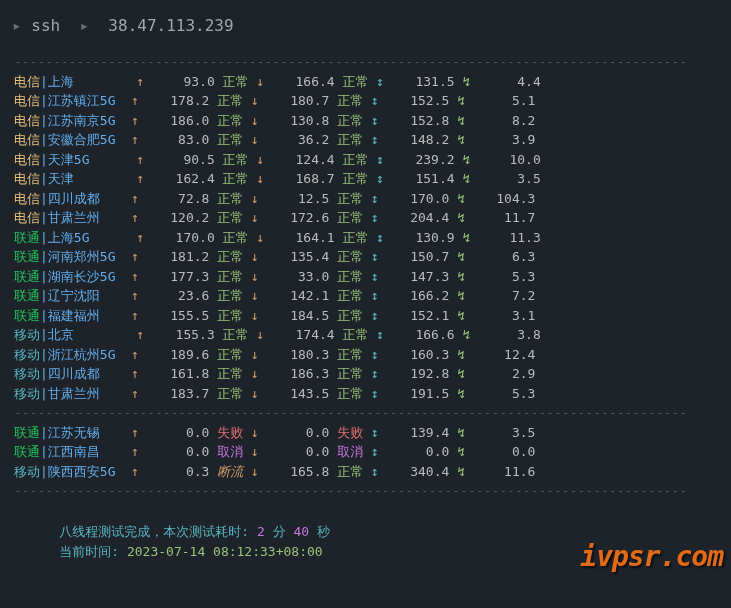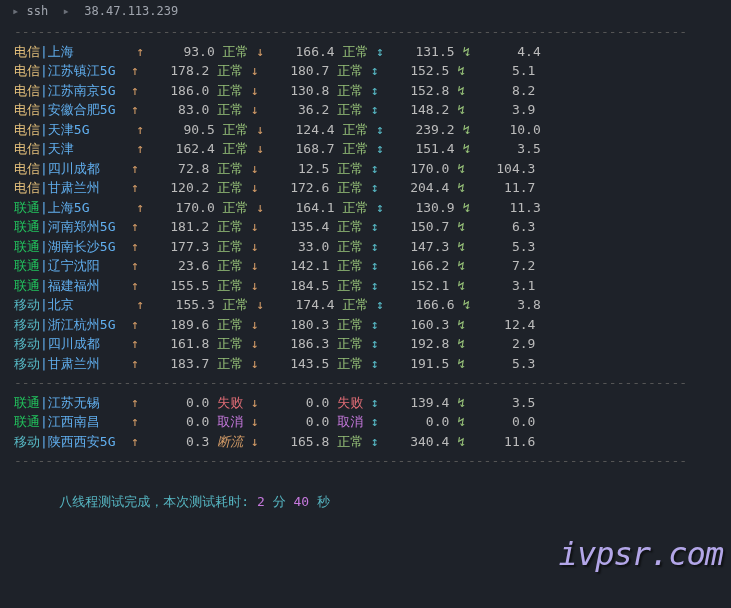--- a/index.html
+++ b/index.html
@@ -8,23 +8,23 @@
       color: #c0c5ce;
       font-family: 'Consolas', 'DejaVu Sans Mono', 'Menlo', monospace;
       font-size: 13px;
       width: 731px;
       height: 608px;
       overflow: hidden;
       position: relative;
       line-height: 1.5;
     }
     .title-bar {
-      padding: 2px 12px;
+      padding: 14px 12px;
       color: #a0a5ae;
-      font-size: 12px;
+      font-size: 16px;
     }
     .title-bar .arrow { color: #6a6f78; }
     .content {
       padding: 0 14px;
     }
     .divider {
       color: #555;
       white-space: pre;
       overflow: hidden;
       letter-spacing: 0;
@@ -47,24 +47,24 @@
     .status-cancel { color: #c678dd; }
     .status-limit { color: #d19a66; font-style: italic; }
     .summary { color: #56b6c2; }
     .summary-num { color: #c678dd; }
     .timestamp { color: #98c379; }
     .footer { padding: 2px 14px 0 28px; }
     .watermark {
       position: absolute;
       right: 8px;
       bottom: 30px;
-      font-size: 32px;
+      font-size: 28px;
       font-style: italic;
-      font-weight: normal;
-      color: #c4b5fd;
+      font-weight: bold;
+      color: #f97316;
       text-shadow: 2px 2px 2px rgba(0,0,0,.6);
       letter-spacing: -1px;
       opacity: .9;
       pointer-events: none;
     }
   </style>
 </head>
 <body>
 
 <div class="title-bar">
@@ -100,14 +100,17 @@
       <div class="row"><span class="isp-unicom">联通</span><span class="location">|</span><span class="location">江苏无锡   </span> <span class="arrow-up">↑</span> <span class="num">     0.0</span> <span class="status-fail">失败</span> <span class="arrow-down">↓</span> <span class="num">     0.0</span> <span class="status-fail">失败</span> <span class="arrow-updown">↕</span> <span class="num">   139.4</span> <span class="bolt">↯</span> <span class="num">     3.5</span></div>
       <div class="row"><span class="isp-unicom">联通</span><span class="location">|</span><span class="location">江西南昌   </span> <span class="arrow-up">↑</span> <span class="num">     0.0</span> <span class="status-cancel">取消</span> <span class="arrow-down">↓</span> <span class="num">     0.0</span> <span class="status-cancel">取消</span> <span class="arrow-updown">↕</span> <span class="num">     0.0</span> <span class="bolt">↯</span> <span class="num">     0.0</span></div>
       <div class="row"><span class="isp-mobile">移动</span><span class="location">|</span><span class="location">陕西西安5G </span> <span class="arrow-up">↑</span> <span class="num">     0.3</span> <span class="status-limit">断流</span> <span class="arrow-down">↓</span> <span class="num">   165.8</span> <span class="status-ok">正常</span> <span class="arrow-updown">↕</span> <span class="num">   340.4</span> <span class="bolt">↯</span> <span class="num">    11.6</span></div>
     </div>
   <div class="divider">--------------------------------------------------------------------------------------</div>
 </div>
 <div class="footer">
   <div class="row">
     <span class="summary">八线程测试完成，本次测试耗时:</span> <span class="summary-num">2</span> <span class="summary">分</span> <span class="summary-num">40</span> <span class="summary">秒</span>
   </div>
+  <div class="row">
+    <span class="summary">当前时间:</span> <span class="timestamp">2023-07-14 08:12:33+08:00</span>
+  </div>
 </div>
 <div class="watermark">ivpsr.com</div>
 
 </body></html>

